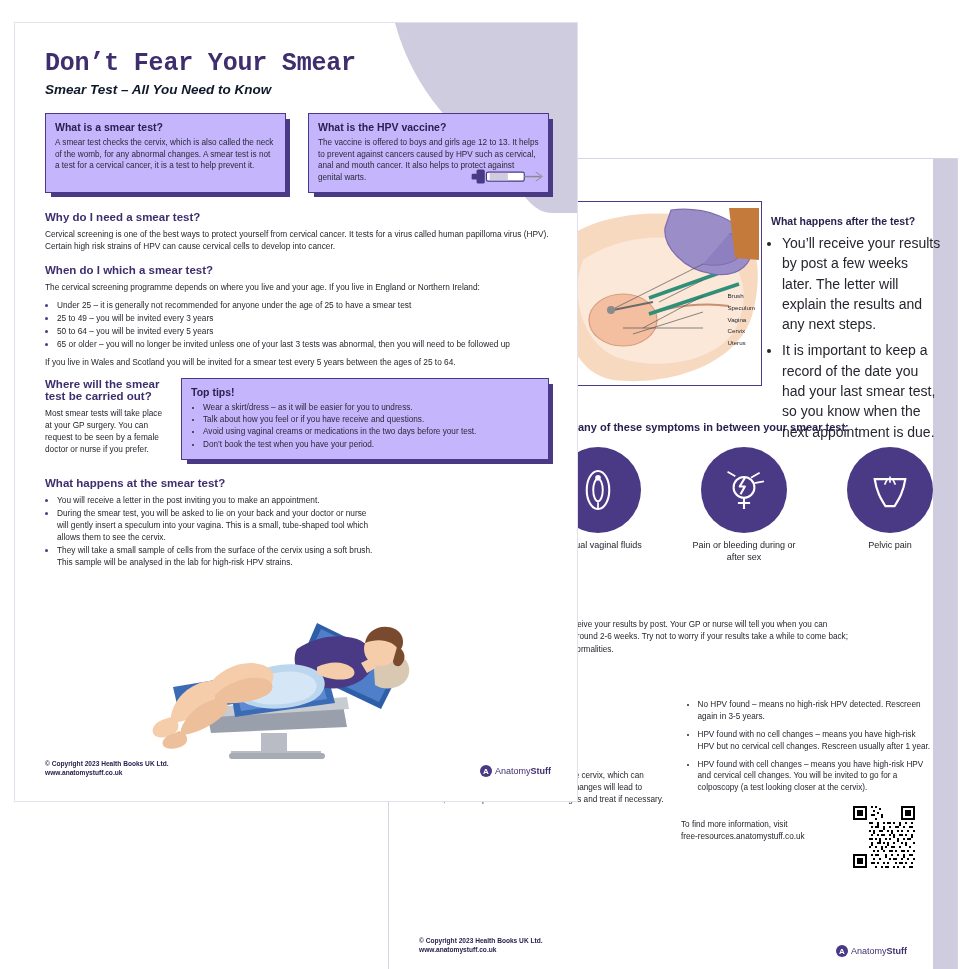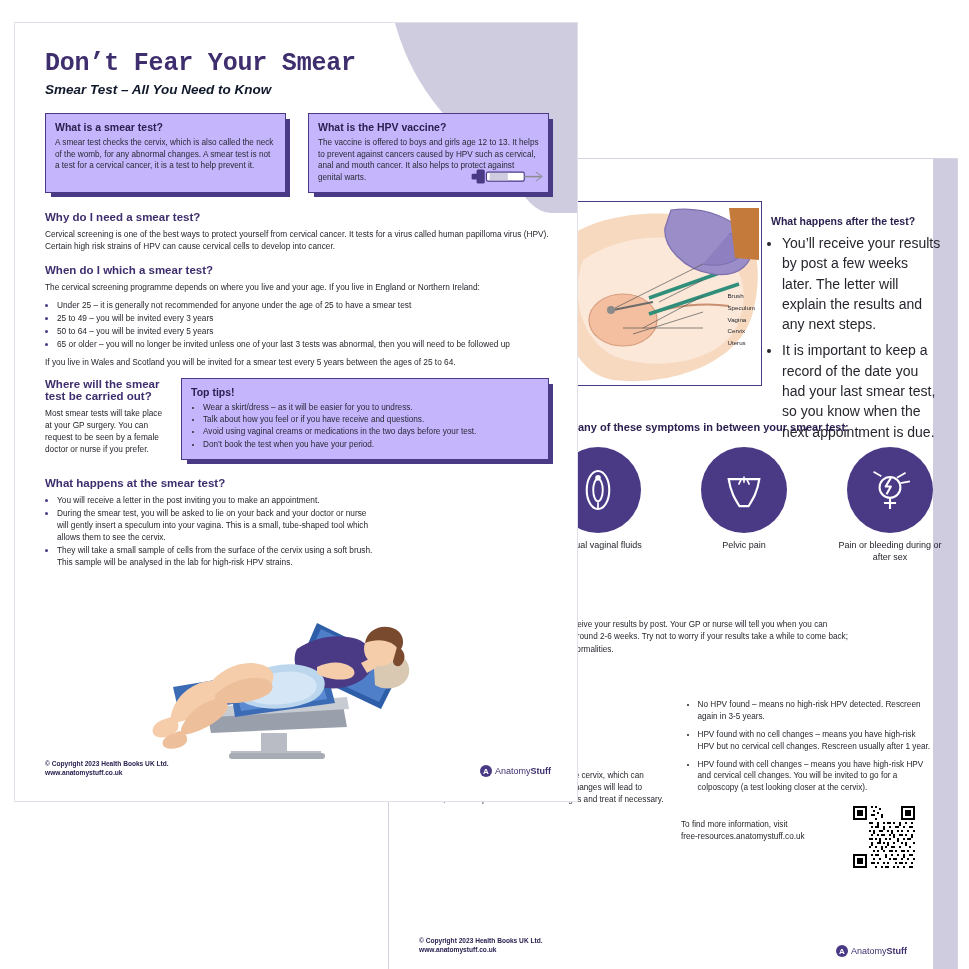--- a/index.html
+++ b/index.html
@@ -351,37 +351,37 @@
               <ellipse cx="30" cy="30" rx="13" ry="22" fill="none" stroke="#ffffff" stroke-width="2.4"></ellipse>
               <ellipse cx="30" cy="30" rx="5.5" ry="13" fill="none" stroke="#ffffff" stroke-width="2.2"></ellipse>
               <circle cx="30" cy="16" r="3.2" fill="#ffffff"></circle>
               <path d="M30 44 l0 8" stroke="#ffffff" stroke-width="2"></path>
             </svg>
           </div>
           <div class="lbl">Unusual vaginal fluids</div>
         </div>
         <div class="sym">
           <div class="disc">
-            <svg viewBox="0 0 60 60" width="54" height="54">
-              <path d="M13 18 H47 C45 32 40 40 35 48 H25 C20 40 15 32 13 18 Z" fill="none" stroke="#ffffff" stroke-width="2.4"></path>
-              <path d="M24 24 l3 -6 M30 22 l0 -7 M36 24 l-3 -6" stroke="#ffffff" stroke-width="1.8"></path>
-            </svg>
-          </div>
-          <div class="lbl">Pelvic pain</div>
-        </div>
-        <div class="sym">
-          <div class="disc">
             <svg viewBox="0 0 60 60" width="52" height="52">
               <circle cx="30" cy="27" r="12" fill="none" stroke="#ffffff" stroke-width="2.4"></circle>
               <path d="M30 39 L30 52 M23 45 L37 45" stroke="#ffffff" stroke-width="2.4"></path>
               <path d="M38 16 L48 10 M42 22 L53 20 M20 14 L11 9" stroke="#ffffff" stroke-width="2"></path>
               <path d="M31 16 l-6 10 h6 l-5 9" fill="none" stroke="#ffffff" stroke-width="2.4" stroke-linejoin="round"></path>
             </svg>
           </div>
           <div class="lbl">Pain or bleeding during or after sex</div>
+        </div>
+        <div class="sym">
+          <div class="disc">
+            <svg viewBox="0 0 60 60" width="54" height="54">
+              <path d="M13 18 H47 C45 32 40 40 35 48 H25 C20 40 15 32 13 18 Z" fill="none" stroke="#ffffff" stroke-width="2.4"></path>
+              <path d="M24 24 l3 -6 M30 22 l0 -7 M36 24 l-3 -6" stroke="#ffffff" stroke-width="1.8"></path>
+            </svg>
+          </div>
+          <div class="lbl">Pelvic pain</div>
         </div>
       </div>
 
       <div class="results-note" style="white-space: pre-line;">pect to receive your results by post. Your GP or nurse will tell you when you can
 hey take around 2-6 weeks. Try not to worry if your results take a while to come back;
 re are abnormalities.</div>
 
       <div class="res-cols">
         <div class="c" style="white-space: pre-line;">what is found in the
 thing, or you may need

